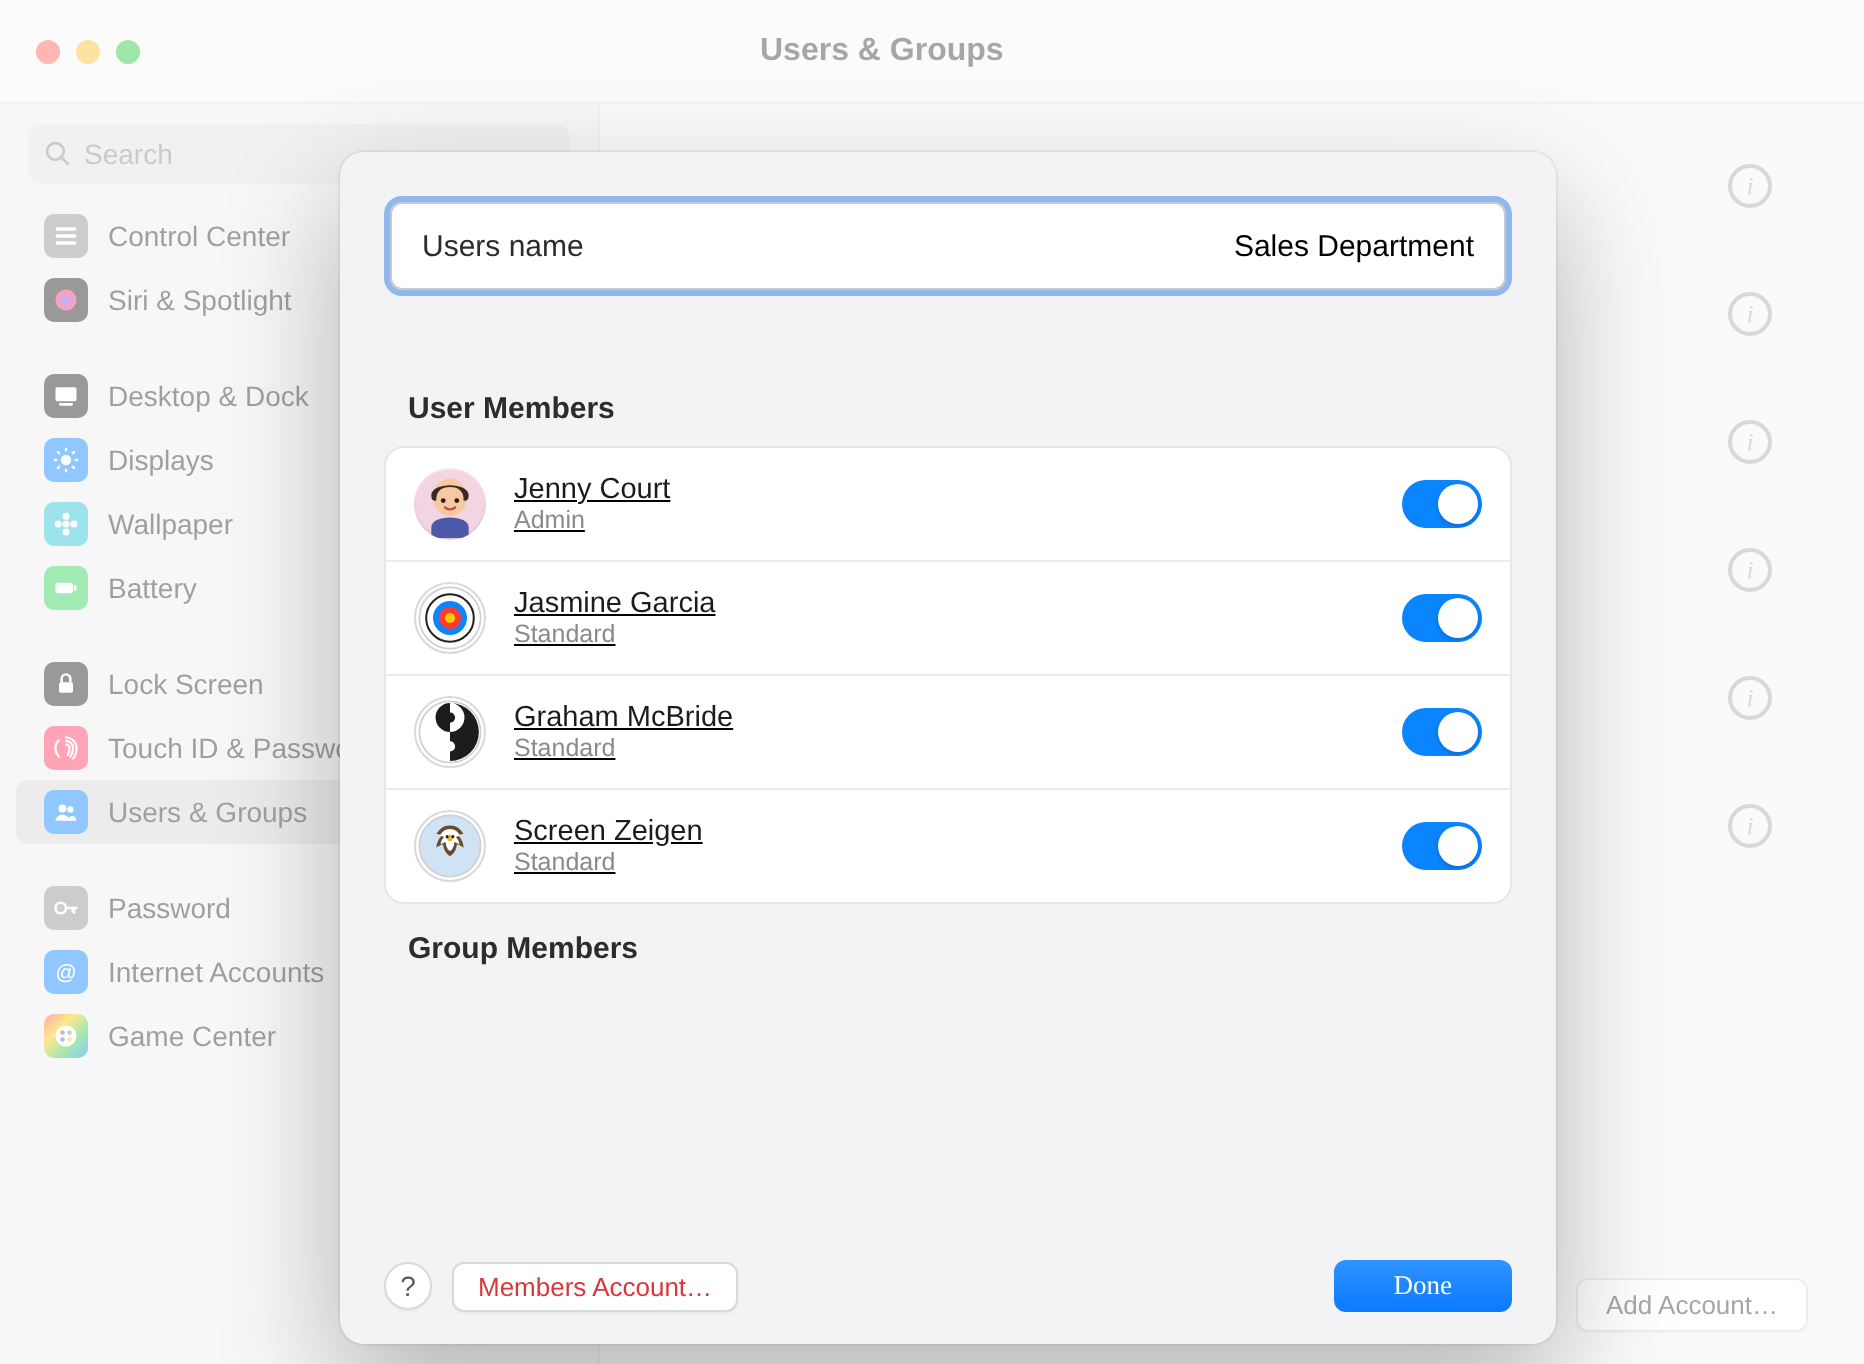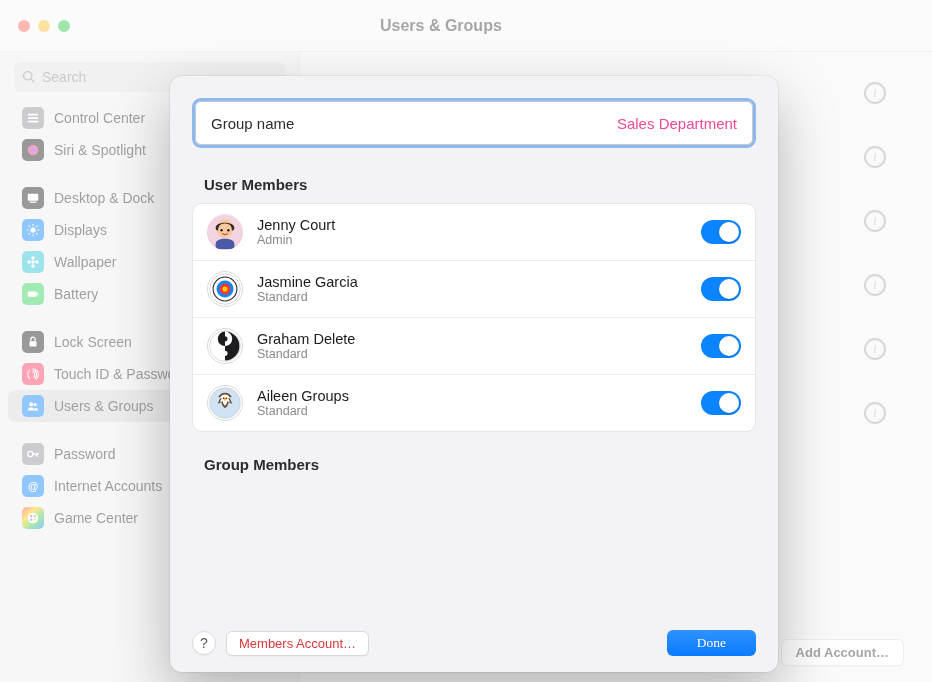--- a/index.html
+++ b/index.html
@@ -120,21 +120,20 @@
     position: absolute;
     right: 28px;
     bottom: 16px;
     background: #fff;
     border: 1px solid #d9d8db;
     border-radius: 6px;
     padding: 5px 14px;
     font-size: 13px;
     color: #3a3a3a;
     box-shadow: 0 1px 0 rgba(0,0,0,0.03);
-    font-weight: bold;
   }
   
   .modal {
     position: absolute;
     left: 170px;
     top: 76px;
     width: 608px;
     height: 596px;
     background: #f3f2f4;
     border-radius: 12px;
@@ -153,33 +152,34 @@
     display: flex;
     align-items: center;
     justify-content: space-between;
     padding: 0 16px;
     font-size: 15px;
     box-shadow: 0 0 0 1px #c9c8cc inset;
   }
   .gn-field .label { color: #2c2c2e; }
   .gn-field input {
     border: none; text-align: right; font-size: 15px;
-    color: #ec4899; outline: none; background: transparent;
+    color: #000000; outline: none; background: transparent;
     width: 260px;
   }
   .section-title {
     font-size: 15px; font-weight: 700; color: #2c2c2e;
-    margin-top: 28px; margin-bottom: 10px; padding-left: 12px;
-  }
-  .section-title.lower { margin-top: 24px; }
+    margin-top: 48px; margin-bottom: 10px; padding-left: 12px;
+  }
+  .section-title.lower { margin-top: 14px; }
   .list {
     background: #fff;
     border: 1px solid #e6e5e8;
     border-radius: 10px;
     overflow: visible;
+    text-decoration: underline;
   }
   .row {
     display: flex; align-items: center;
     padding: 10px 14px;
     gap: 14px;
   }
   .row + .row { border-top: 1px solid #ececee; }
   .avatar {
     width: 36px; height: 36px; border-radius: 50%;
     flex-shrink: 0;
@@ -402,21 +402,21 @@
         </div>
       <button class="addacct">Add Account…</button>
     </div>
   </div>
 </div>
 
 <div class="overlay"></div>
 
 <div class="modal">
   <div class="gn-field">
-    <span class="label">Group name</span>
+    <span class="label">Users name</span>
     <input value="Sales Department" style="">
   </div>
 
   <div class="section-title">User Members</div>
 
   <div class="list" id="userlist">
       <div class="row">
         <div class="avatar av-jenny">
           <svg viewBox="0 0 40 40">
             <circle cx="20" cy="20" r="20" fill="#f3d4e2"></circle>
@@ -454,38 +454,38 @@
         <div class="avatar av-graham">
           <svg viewBox="0 0 40 40">
             <circle cx="20" cy="20" r="18" fill="#fff" stroke="#d0cfd3"></circle>
             <path d="M20 3a17 17 0 010 34 17 17 0 010-34z" fill="#fff"></path>
             <path d="M20 3a17 17 0 0117 17 17 17 0 01-17 17V20a8.5 8.5 0 10-8.5-8.5A8.5 8.5 0 0020 20z" fill="#1c1c1e"></path>
             <circle cx="20" cy="11.5" r="3" fill="#1c1c1e"></circle>
             <circle cx="20" cy="28.5" r="3" fill="#fff"></circle>
           </svg>
         </div>
         <div class="namecol">
-          <div class="uname">Graham Delete</div>
+          <div class="uname">Graham McBride</div>
           <div class="urole">Standard</div>
         </div>
         <div class="toggle"></div>
       </div>
       <div class="row">
         <div class="avatar av-aileen">
           <svg viewBox="0 0 40 40">
             <circle cx="20" cy="20" r="18" fill="#cfe3f5" stroke="#d0cfd3"></circle>
             <path d="M20 8c-4 0-6 2-8 5 2 0 3 1 3 1-2 2-3 5-3 7 0 0 3-2 4-2 0 3 2 6 4 7 2-1 4-4 4-7 1 0 4 2 4 2 0-2-1-5-3-7 0 0 1-1 3-1-2-3-4-5-8-5z" fill="#6b4a2e"></path>
             <path d="M20 10c-3 0-5 2-6 4 1.5 0 2.5.8 2.5.8C15 16 14.5 18 14.5 19c0 0 2-1.2 3-1.2 0 2.5 1.2 4.5 2.5 5.2 1.3-.7 2.5-2.7 2.5-5.2 1 0 3 1.2 3 1.2 0-1-.5-3-2-4.2 0 0 1-.8 2.5-.8-1-2-3-4-6-4z" fill="#fff"></path>
             <path d="M18 15l2-2 2 2-1 2h-2z" fill="#f5b342"></path>
             <circle cx="18.3" cy="14.5" r="0.9" fill="#2a1a12"></circle>
             <circle cx="21.7" cy="14.5" r="0.9" fill="#2a1a12"></circle>
           </svg>
         </div>
         <div class="namecol">
-          <div class="uname">Aileen Groups</div>
+          <div class="uname">Screen Zeigen</div>
           <div class="urole">Standard</div>
         </div>
         <div class="toggle"></div>
       </div>
     </div>
 
   <div class="section-title lower">Group Members</div>
 
   <div class="modal-footer">
     <div class="help-btn">?</div>

